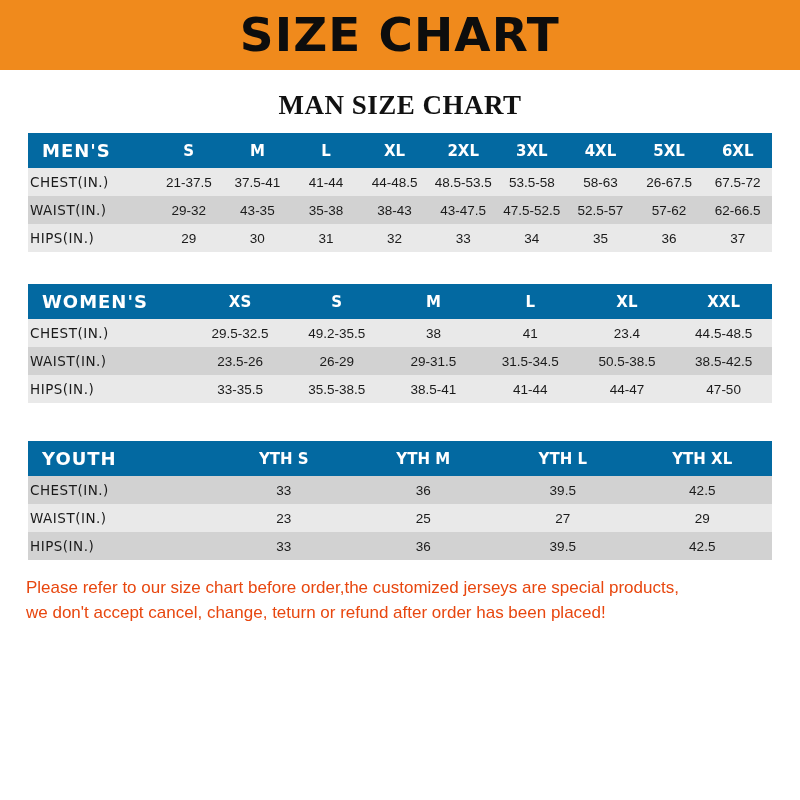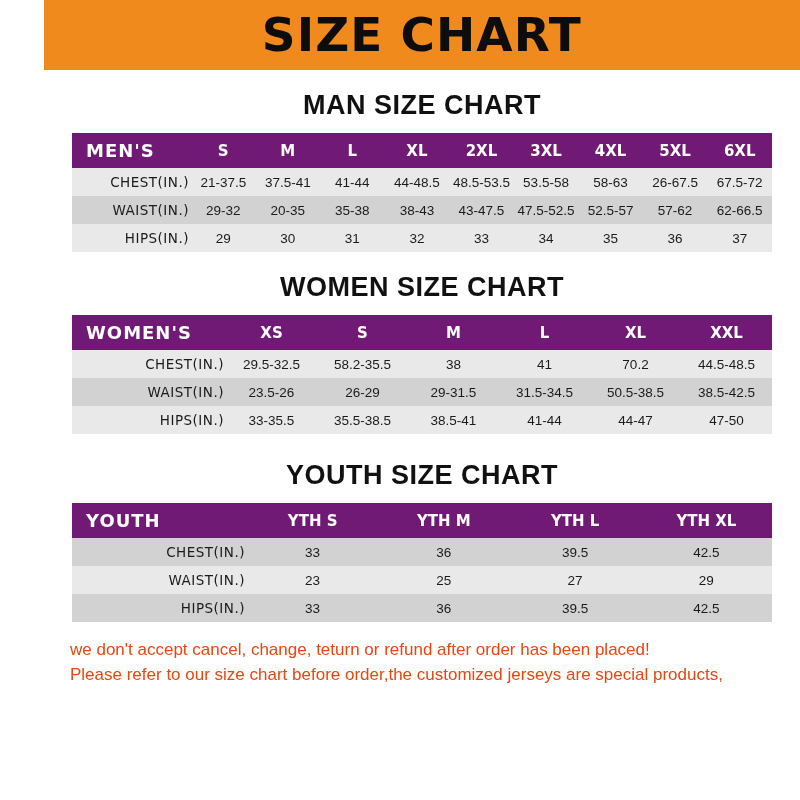--- a/index.html
+++ b/index.html
@@ -12,21 +12,20 @@
     height: 800px;
     background: #ffffff;
     font-family: "Liberation Sans", sans-serif;
     overflow: hidden;
   }
   #page {
     width: 800px;
     height: 800px;
     position: relative;
     background: #ffffff;
-    padding-left: 44px;
   }
 
   
   .banner {
     height: 70px;
     background: #f08a1c;
     display: flex;
     align-items: center;
     justify-content: center;
     position: relative;
@@ -38,21 +37,21 @@
     letter-spacing: 1px;
     color: #0d0d0d;
     line-height: 1;
     text-align: center;
     transform: scaleX(1.02);
   }
 
   
   .section-title {
     text-align: center;
-    font-family: Liberation Sans, sans-serif;
+    font-family: Liberation Serif, serif;
     font-weight: bold;
     font-size: 27px;
     color: #111111;
     letter-spacing: 0.5px;
   }
 
   
   .chart-wrap {
     padding: 0 28px;
   }
@@ -60,21 +59,21 @@
     width: 100%;
     border-collapse: collapse;
     table-layout: fixed;
   }
   table.chart th, table.chart td {
     text-align: center;
     font-family: "Liberation Sans", sans-serif;
   }
   
   table.chart thead tr {
-    background: #701a75;
+    background: #0369a1;
   }
   table.chart thead th {
     color: #ffffff;
     font-weight: bold;
     padding: 7px 2px;
   }
   table.chart thead th.rowlabel {
     text-align: left;
     padding-left: 14px;
     font-size: 18px;
@@ -88,21 +87,21 @@
   table.chart tbody td {
     font-size: 13.5px;
     color: #1b1b1b;
     padding: 6px 2px;
   }
   table.chart tbody td.rowlabel {
     font-size: 13.5px;
     letter-spacing: 0.5px;
     color: #1b1b1b;
     font-family: "DejaVu Sans", sans-serif;
-    text-align: right;
+    text-align: left;
   }
   table.chart tbody tr.odd { background: #e9e9e9; }
   table.chart tbody tr.even { background: #d2d2d2; }
 
   
   .men col.c0 { width: 17%; }
   .women col.c0 { width: 22%; }
   .youth col.c0 { width: 25%; }
   .gap-12 { height: 12px; }
   .gap-16 { height: 16px; }
@@ -169,21 +168,21 @@
           <td>44-48.5</td>
           <td>48.5-53.5</td>
           <td>53.5-58</td>
           <td>58-63</td>
           <td>26-67.5</td>
           <td>67.5-72</td>
         </tr>
         <tr class="even">
           <td class="rowlabel">WAIST(IN.)</td>
           <td>29-32</td>
-          <td>20-35</td>
+          <td>43-35</td>
           <td>35-38</td>
           <td>38-43</td>
           <td>43-47.5</td>
           <td>47.5-52.5</td>
           <td>52.5-57</td>
           <td>57-62</td>
           <td>62-66.5</td>
         </tr>
         <tr class="odd">
           <td class="rowlabel">HIPS(IN.)</td>
@@ -195,21 +194,20 @@
           <td>34</td>
           <td>35</td>
           <td>36</td>
           <td>37</td>
         </tr>
       </tbody>
     </table>
   </div>
 
   <div class="gap-20"></div>
-  <div class="section-title">WOMEN SIZE CHART</div>
   <div class="gap-12"></div>
   <div class="chart-wrap">
     <table class="chart women">
       <colgroup>
           <col class="c0">
           <col>
           <col>
           <col>
           <col>
           <col>
@@ -223,24 +221,24 @@
           <th class="colhead">M</th>
           <th class="colhead">L</th>
           <th class="colhead">XL</th>
           <th class="colhead">XXL</th>
         </tr>
       </thead>
       <tbody>
         <tr class="odd">
           <td class="rowlabel">CHEST(IN.)</td>
           <td>29.5-32.5</td>
-          <td>58.2-35.5</td>
+          <td>49.2-35.5</td>
           <td>38</td>
           <td>41</td>
-          <td>70.2</td>
+          <td>23.4</td>
           <td>44.5-48.5</td>
         </tr>
         <tr class="even">
           <td class="rowlabel">WAIST(IN.)</td>
           <td>23.5-26</td>
           <td>26-29</td>
           <td>29-31.5</td>
           <td>31.5-34.5</td>
           <td>50.5-38.5</td>
           <td>38.5-42.5</td>
@@ -252,21 +250,20 @@
           <td>38.5-41</td>
           <td>41-44</td>
           <td>44-47</td>
           <td>47-50</td>
         </tr>
       </tbody>
     </table>
   </div>
 
   <div class="gap-26"></div>
-  <div class="section-title">YOUTH SIZE CHART</div>
   <div class="gap-12"></div>
   <div class="chart-wrap">
     <table class="chart youth">
       <colgroup>
           <col class="c0">
           <col>
           <col>
           <col>
           <col>
         </colgroup>
@@ -300,17 +297,17 @@
           <td>36</td>
           <td>39.5</td>
           <td>42.5</td>
         </tr>
       </tbody>
     </table>
   </div>
 
   <div class="gap-16"></div>
   <div class="footer-note">
+    <div>Please refer to our size chart before order,the customized jerseys are special products,</div>
     <div>we don't accept cancel, change, teturn or refund after order has been placed!</div>
-    <div>Please refer to our size chart before order,the customized jerseys are special products,</div>
   </div>
 
 </div>
 
 </body></html>

